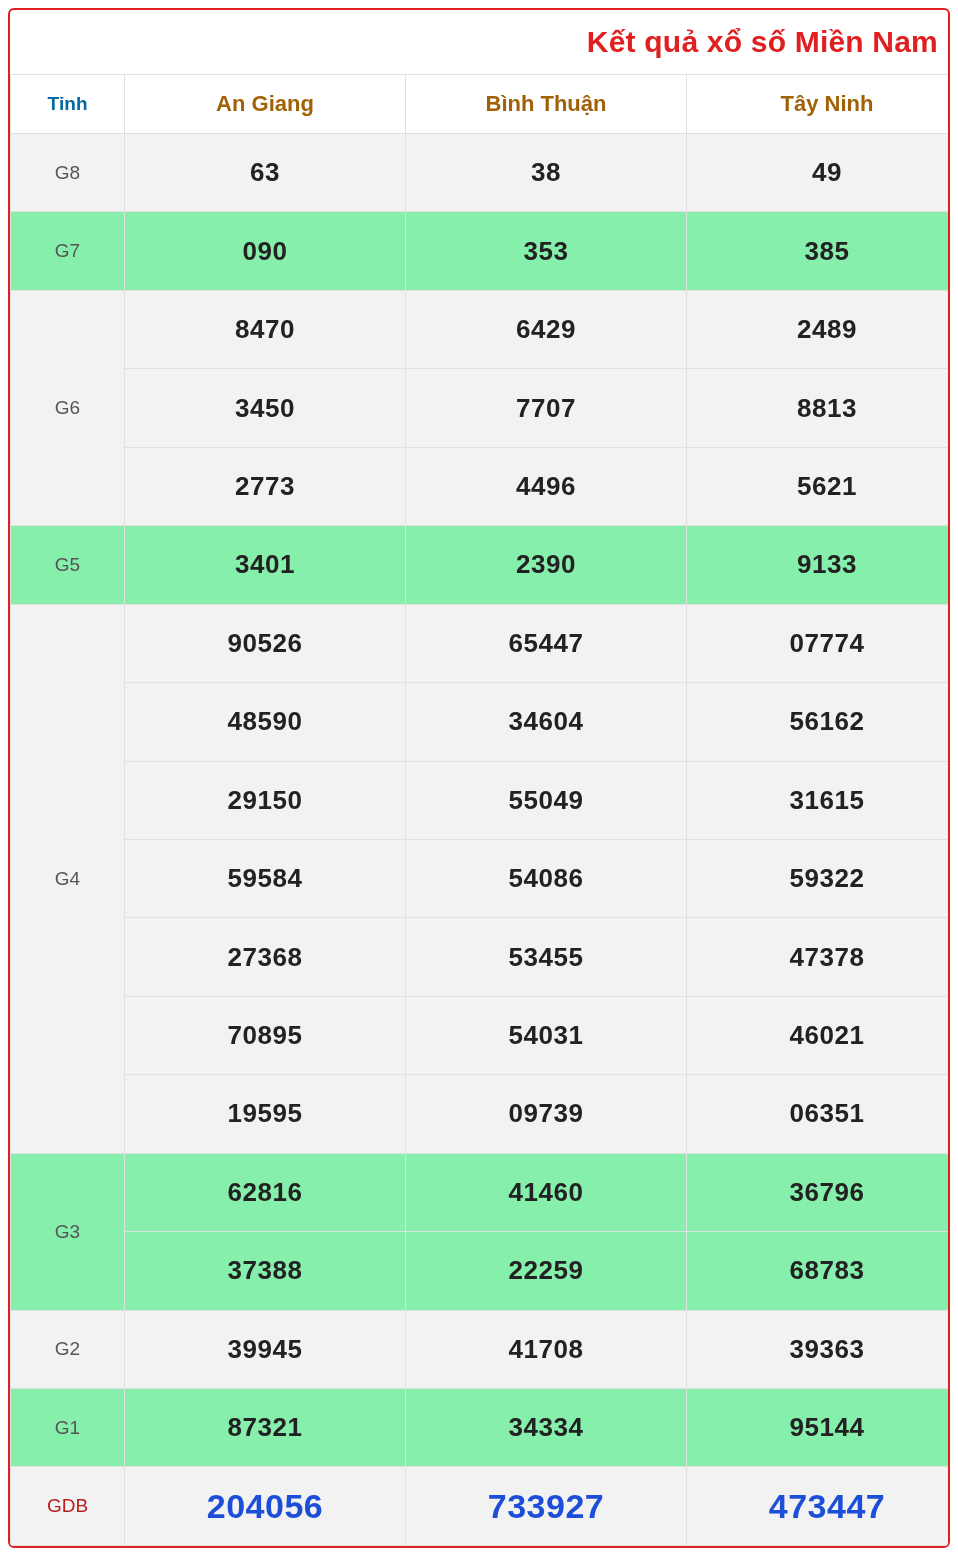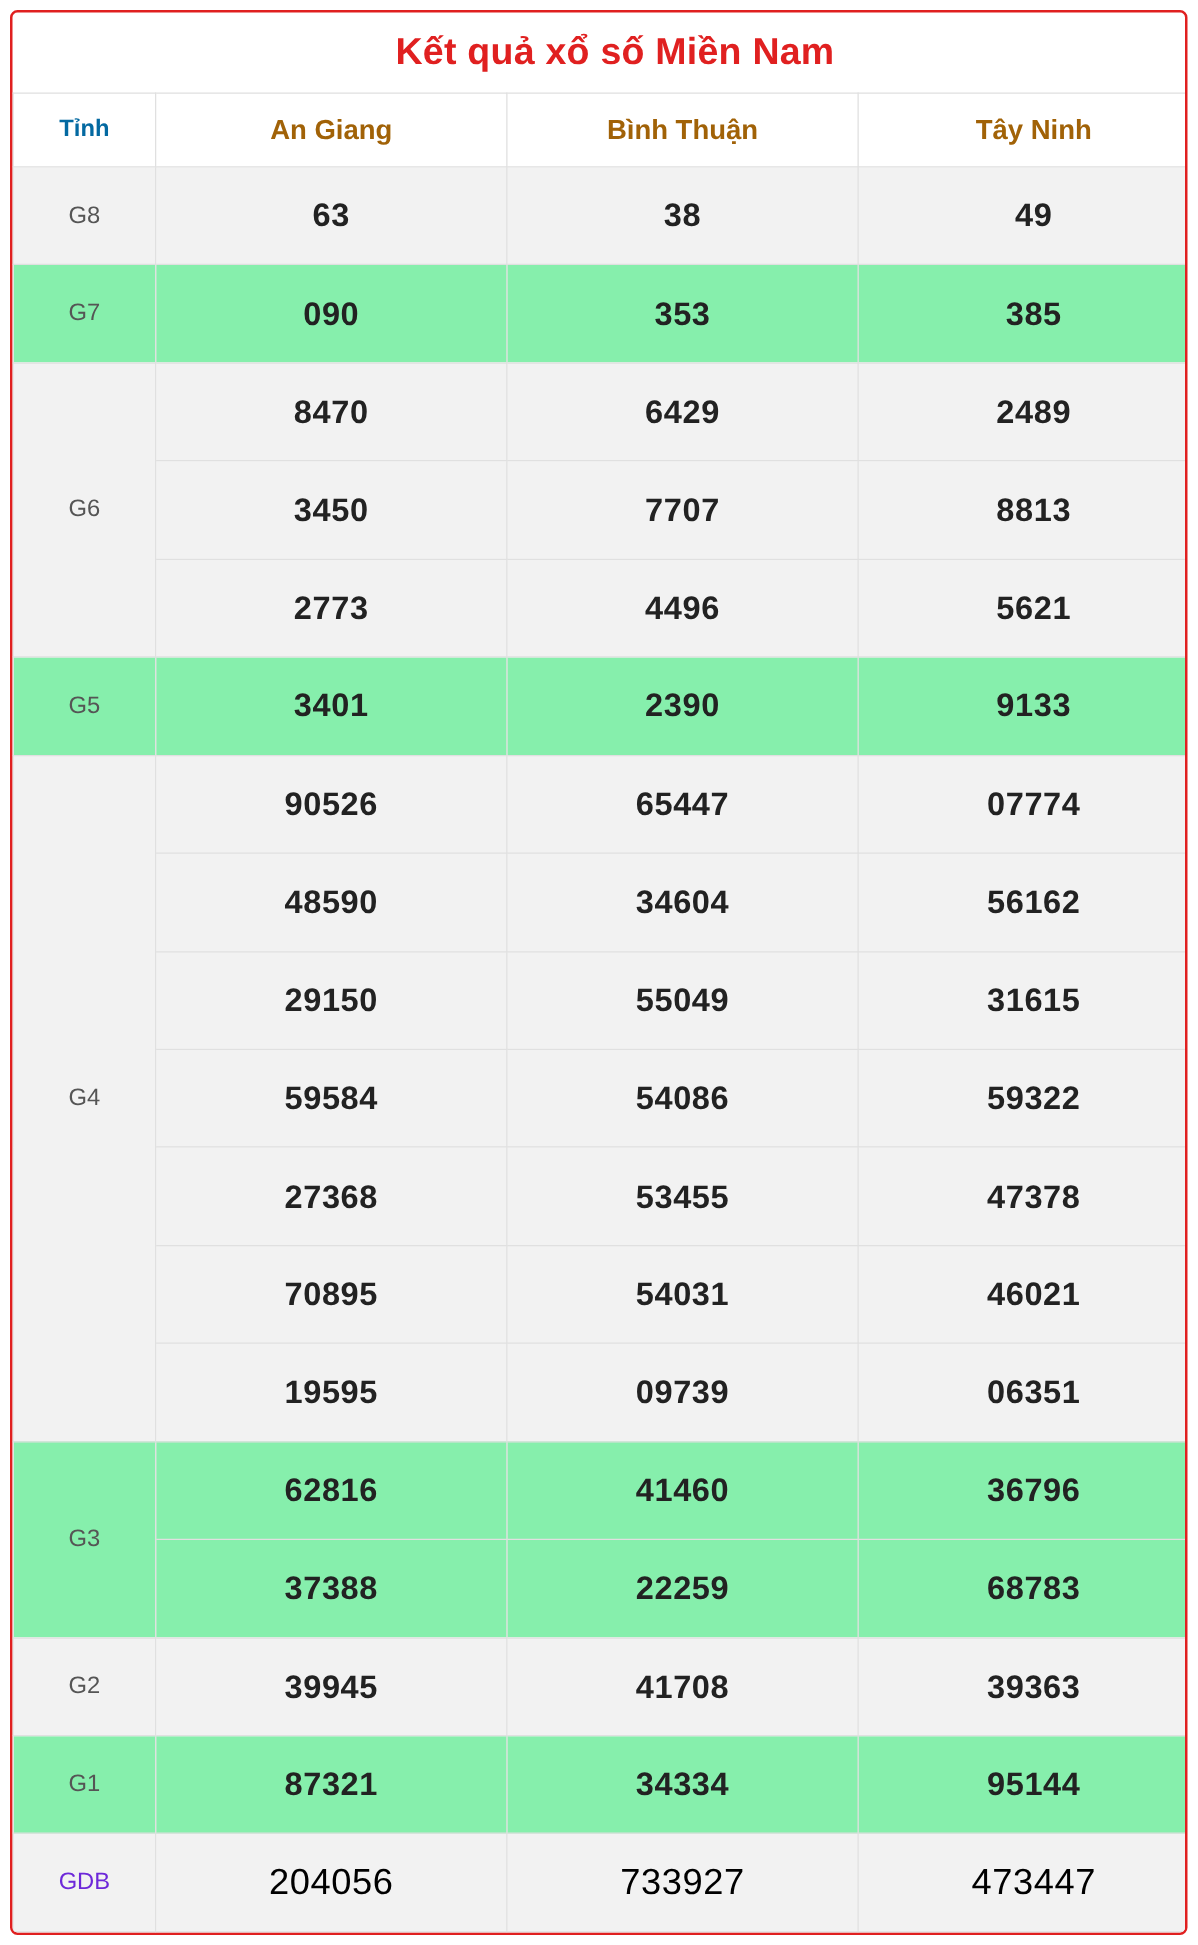--- a/index.html
+++ b/index.html
@@ -25,21 +25,21 @@
     height: 100%;
     border: 2px solid #e02020;
     border-radius: 6px;
     overflow: hidden;
     background: #fff;
     display: flex;
     flex-direction: column;
   }
   .header {
     padding: 14px 10px 8px 10px;
-    text-align: center;
+    text-align: right;
     flex: 0 0 auto;
     margin-left: 26px;
   }
   .title {
     color: #e02020;
     font-size: 30px;
     font-weight: bold;
     letter-spacing: 0.2px;
     line-height: 1.2;
     margin: 0 0 6px 0;
@@ -92,27 +92,27 @@
     color: #222;
     font-size: 26px;
     font-weight: bold;
     height: 75px;
     letter-spacing: 0.5px;
   }
   tr.shaded td, tr.shaded th { background: #f2f2f2; margin-left: 12px; }
   tr.plain td { background: #86efac; }
 
   td.gdb-num {
-    color: #000000;
-    font-size: 29px;
-    font-weight: normal;
+    color: #1d4ed8;
+    font-size: 34px;
+    font-weight: bold;
     letter-spacing: 0.5px;
   }
   td.gdb-label {
-    color: #6d28d9;
+    color: #b91c1c;
     font-size: 19px;
   }
   tr.gdb-row td { background: #f2f2f2; }
 </style>
 </head>
 <body>
 
 <div class="page">
   <div class="card">
 

